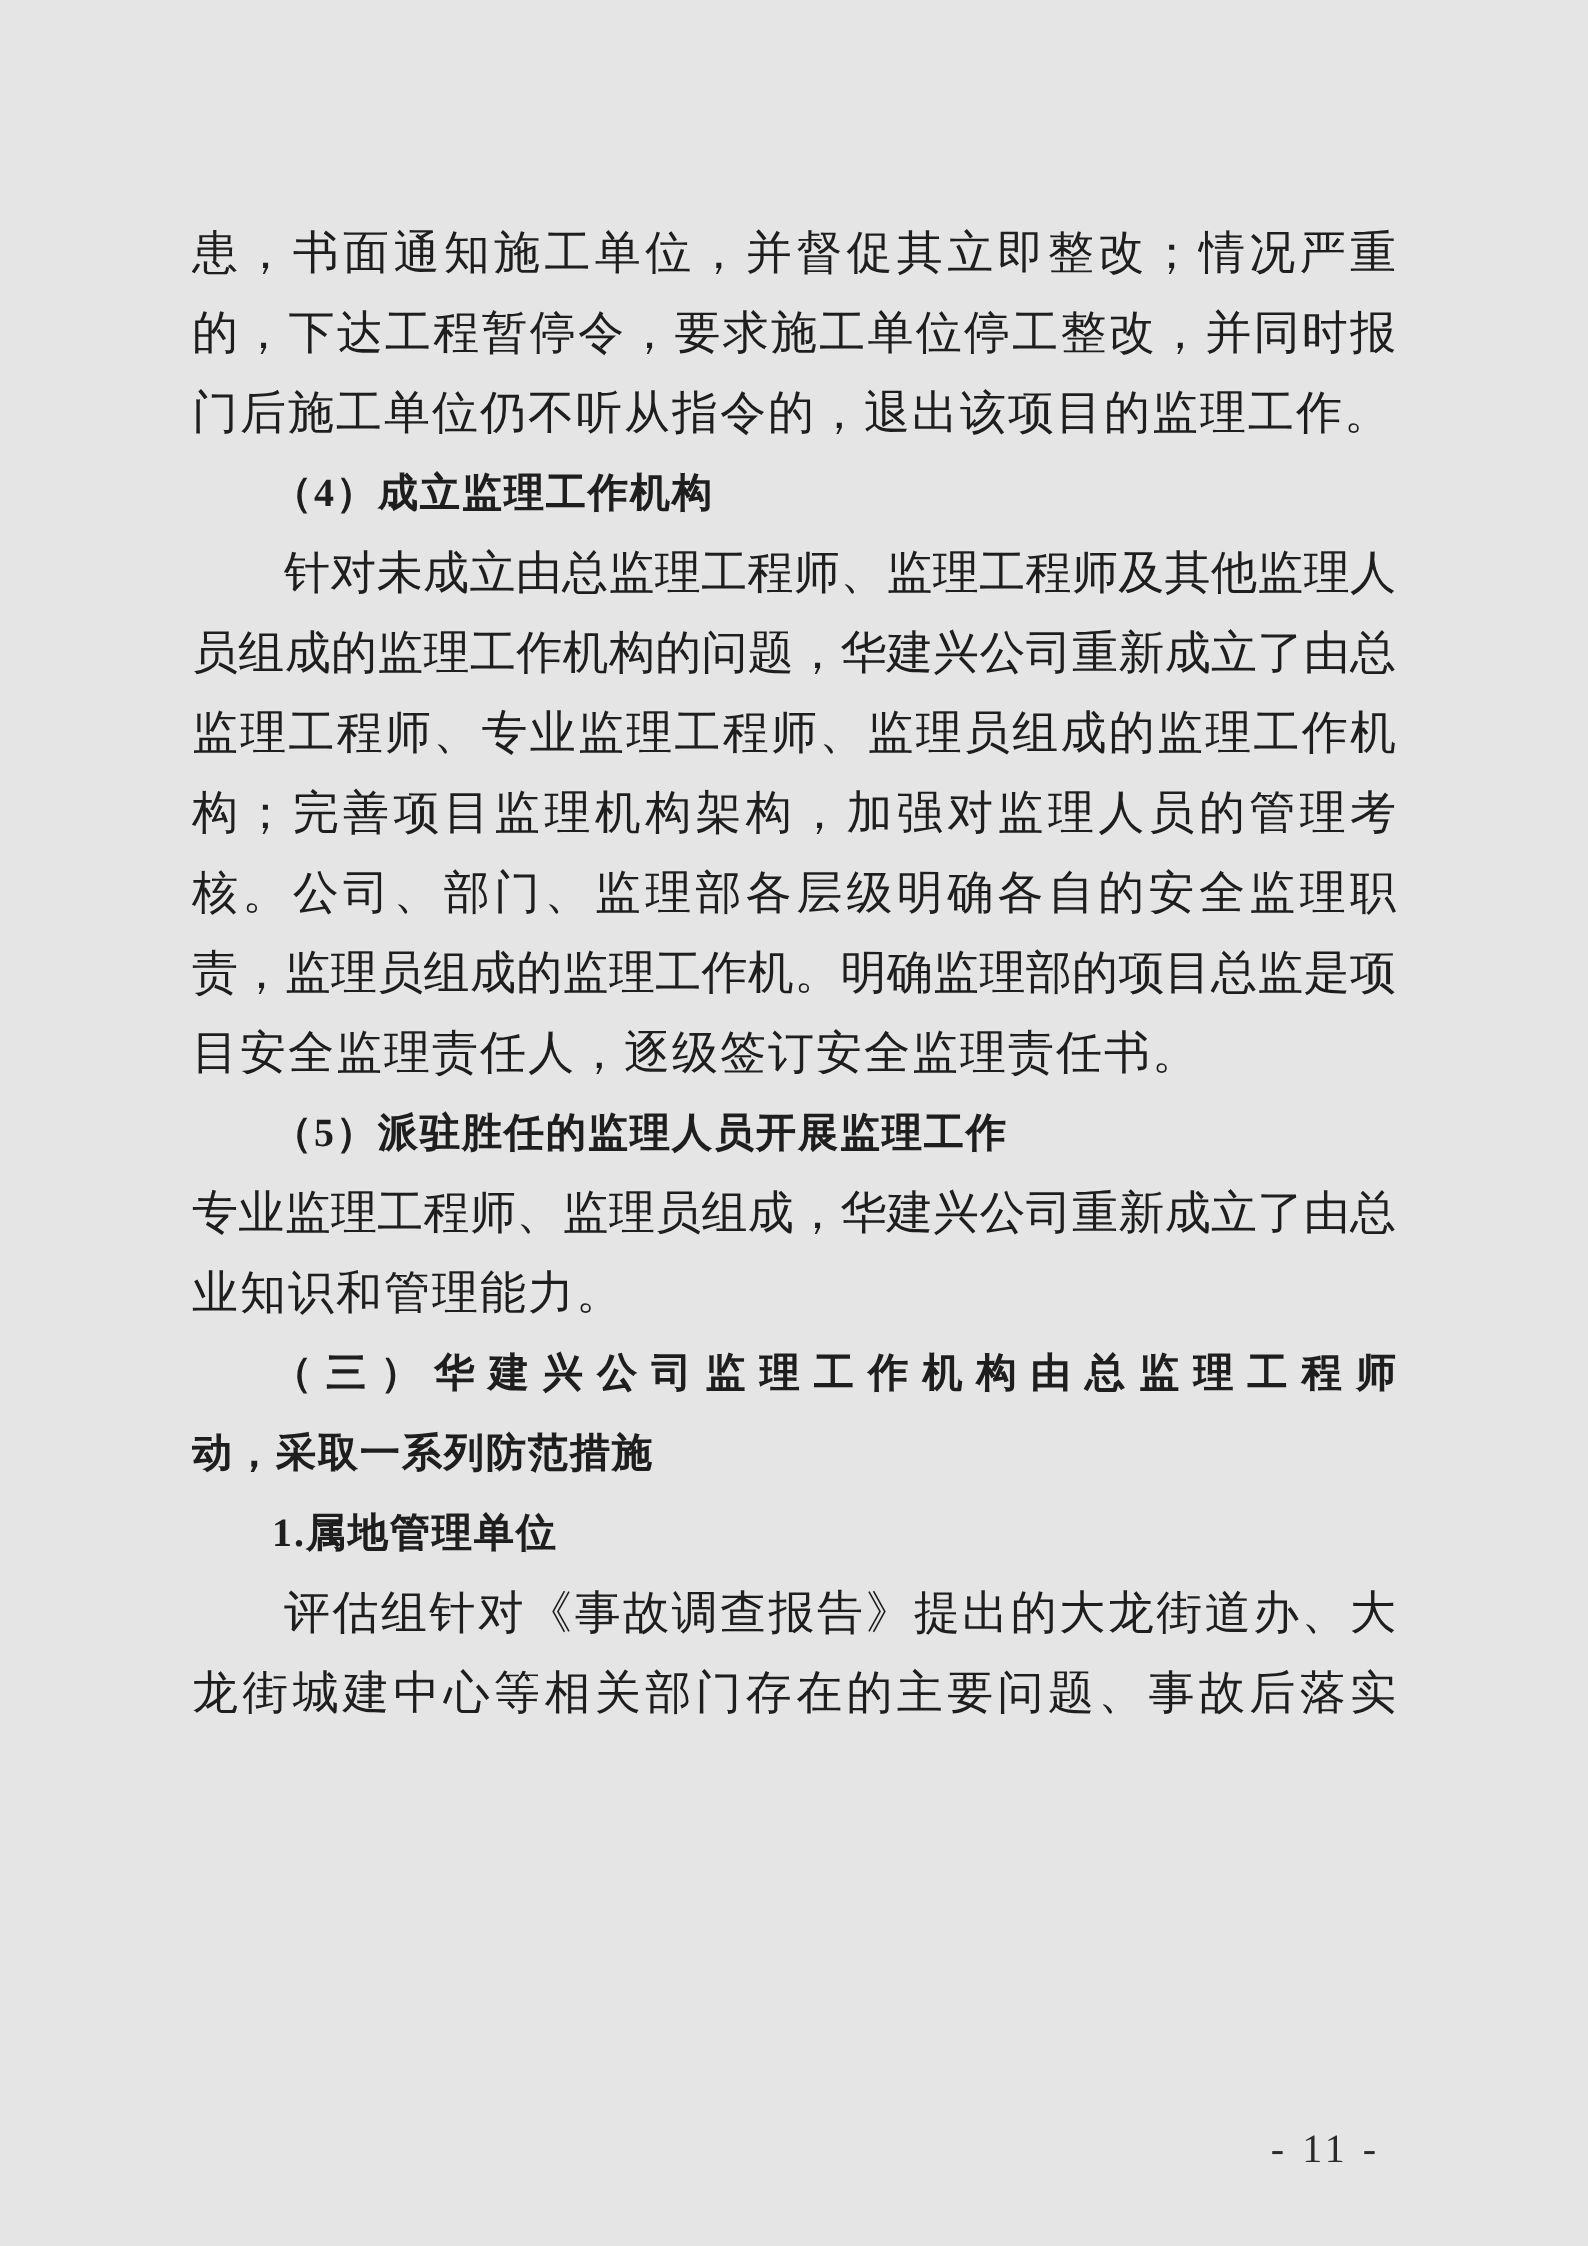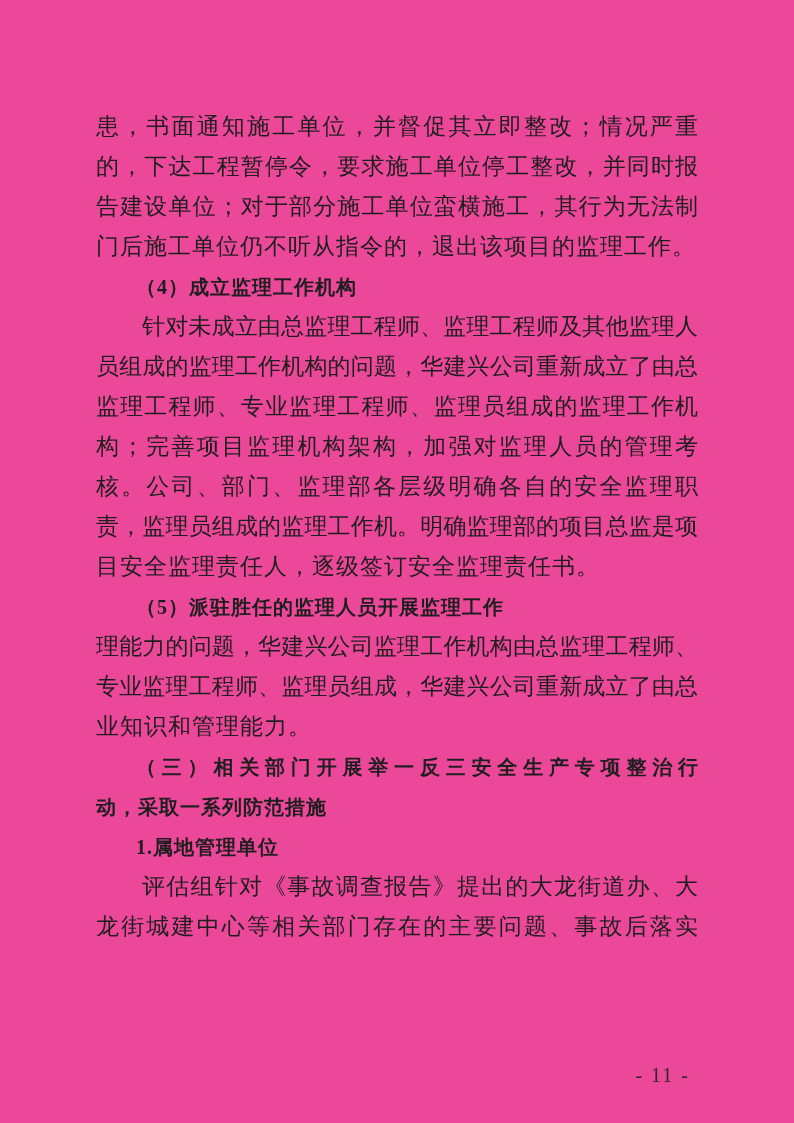--- a/index.html
+++ b/index.html
@@ -4,21 +4,21 @@
 <style>
   html, body {
     margin: 0;
     padding: 0;
     background: #ffffff;
   }
   .page {
     position: relative;
     width: 794px;
     height: 1123px;
-    background: #ec4899;
+    background: #e5e5e5;
     overflow: hidden;
     font-family: "Liberation Serif", "DejaVu Serif", serif;
     color: #1e1e1e;
   }
   .content {
     position: absolute;
     left: 96px;
     top: 107px;
     width: 602px;
   }
@@ -61,34 +61,32 @@
     margin-top: 28px;
   }
 </style>
 </head>
 <body>
 
 <div class="page">
   <div class="content">
       <div class="line fill">患，书面通知施工单位，并督促其立即整改；情况严重</div>
       <div class="line fill">的，下达工程暂停令，要求施工单位停工整改，并同时报</div>
-      <div class="line fill">告建设单位；对于部分施工单位蛮横施工，其行为无法制</div>
       <div class="line end">门后施工单位仍不听从指令的，退出该项目的监理工作。</div>
       <div class="line heading indent">（4）成立监理工作机构</div>
       <div class="line fill indent">针对未成立由总监理工程师、监理工程师及其他监理人</div>
       <div class="line fill">员组成的监理工作机构的问题，华建兴公司重新成立了由总</div>
       <div class="line fill">监理工程师、专业监理工程师、监理员组成的监理工作机</div>
       <div class="line fill">构；完善项目监理机构架构，加强对监理人员的管理考</div>
       <div class="line fill">核。公司、部门、监理部各层级明确各自的安全监理职</div>
       <div class="line fill">责，监理员组成的监理工作机。明确监理部的项目总监是项</div>
       <div class="line end">目安全监理责任人，逐级签订安全监理责任书。</div>
       <div class="line heading indent">（5）派驻胜任的监理人员开展监理工作</div>
-      <div class="line fill">理能力的问题，华建兴公司监理工作机构由总监理工程师、</div>
       <div class="line fill">专业监理工程师、监理员组成，华建兴公司重新成立了由总</div>
       <div class="line end">业知识和管理能力。</div>
-      <div class="line heading fill indent">（三）相关部门开展举一反三安全生产专项整治行</div>
+      <div class="line heading fill indent">（三）华建兴公司监理工作机构由总监理工程师</div>
       <div class="line heading">动，采取一系列防范措施</div>
       <div class="line heading indent">1.属地管理单位</div>
       <div class="line fill indent">评估组针对《事故调查报告》提出的大龙街道办、大</div>
       <div class="line fill">龙街城建中心等相关部门存在的主要问题、事故后落实</div>
     </div>
   <div class="page-number">- 11 -</div>
 </div>
 
 </body></html>

